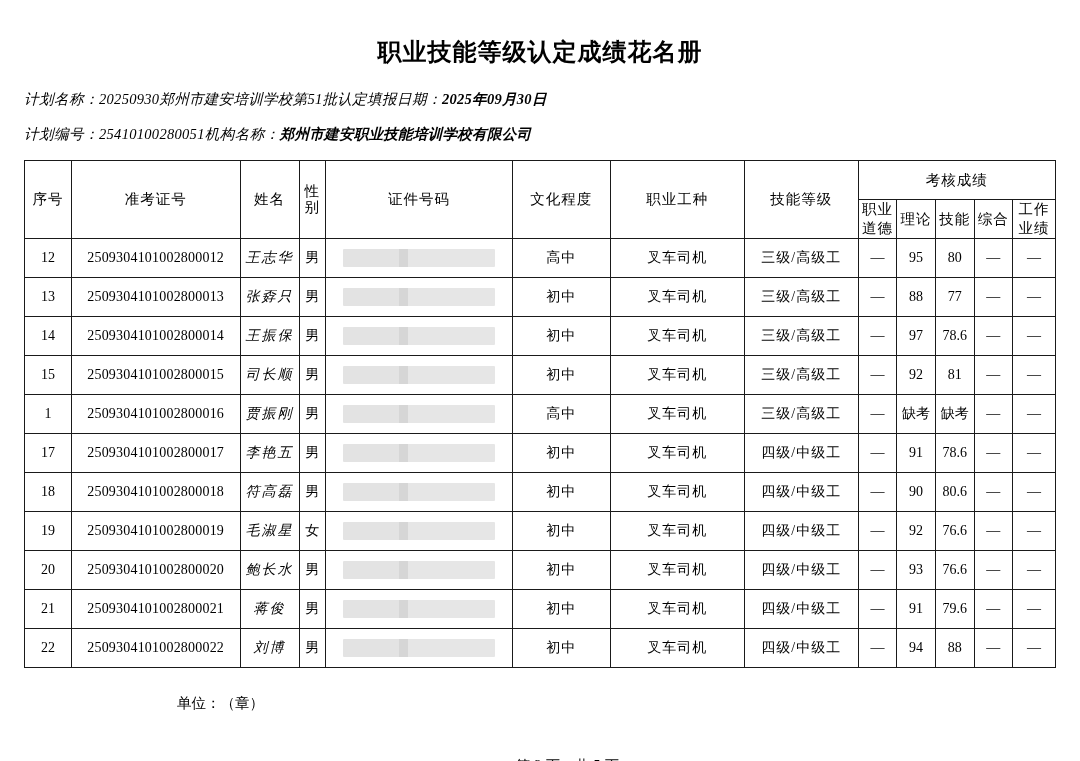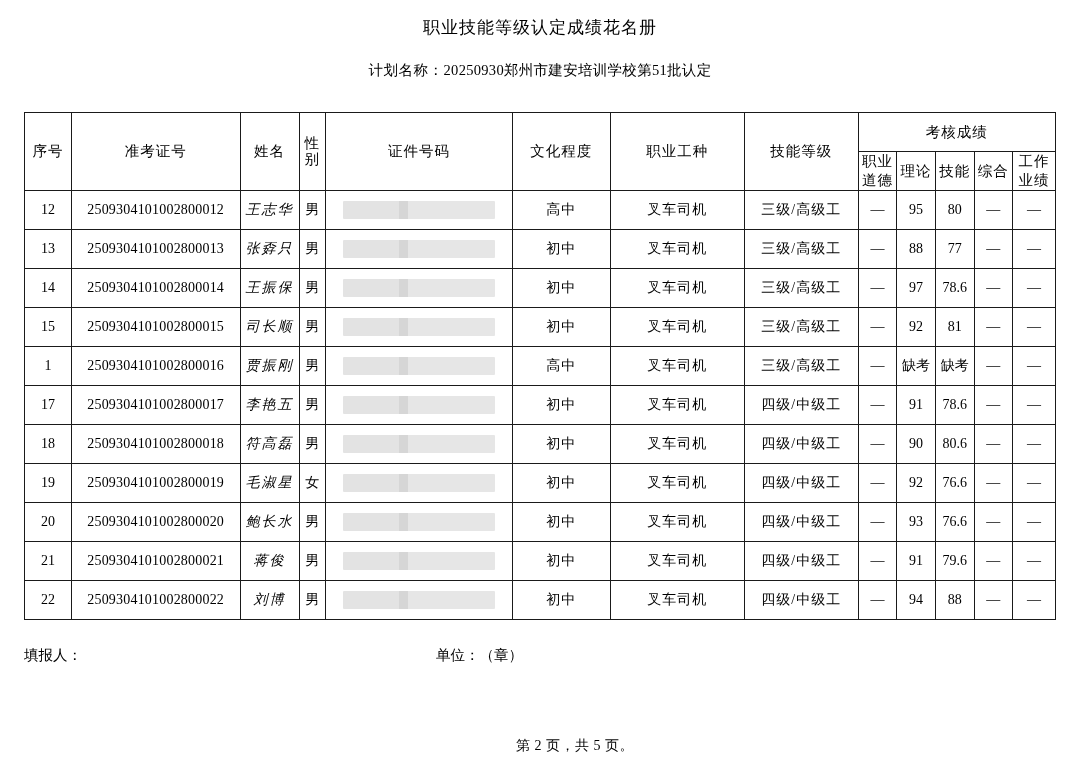--- a/index.html
+++ b/index.html
@@ -17,35 +17,36 @@
   }
   .page {
     width: 1080px;
     height: 761px;
     box-sizing: border-box;
     padding: 0;
     position: relative;
   }
   .doc-title {
     text-align: center;
-    font-size: 17px;
-    font-weight: normal;
+    font-size: 24px;
+    font-weight: bold;
     letter-spacing: 1px;
-    margin-top: 16px;
+    margin-top: 36px;
     font-family: "Liberation Sans", "DejaVu Sans", sans-serif;
   }
   .meta {
     margin: 0 24px;
     font-size: 14.5px;
   }
   .meta-row {
     display: flex;
-    justify-content: center;
+    justify-content: flex-start;
     align-items: baseline;
     margin-top: 22px;
+    font-style: italic;
   }
   .meta-row.second {
     margin-top: 16px;
   }
   .meta-left, .meta-right {
     white-space: nowrap;
   }
   .meta-label {
     letter-spacing: 0.5px;
   }
@@ -110,21 +111,21 @@
     border-radius: 1px;
   }
   .footer {
     margin: 26px 24px 0 24px;
     font-size: 14.5px;
     display: flex;
   }
   .footer-item { white-space: nowrap; }
   .f1 { width: 400px; }
   .f2 { flex: 1; }
-  .f3 { width: 240px; text-align: left; margin-left: 12px; }
+  .f3 { width: 240px; text-align: right; }
   .pagenum {
     position: absolute;
     bottom: 22px;
     left: 0;
     right: 0;
     text-align: center;
     font-size: 14px;
     letter-spacing: 0.5px;
     padding-left: 70px;
   }
@@ -134,22 +135,31 @@
 
 <div class="page">
 
   <div class="doc-title">职业技能等级认定成绩花名册</div>
 
   <div class="meta">
     <div class="meta-row">
       <div class="meta-left">
         <span class="meta-label">计划名称：</span><span class="meta-value">20250930郑州市建安培训学校第51批认定</span>
       </div>
+      <div class="meta-right">
+        <span class="meta-label">填报日期：</span><span class="meta-value">2025年09月30日</span>
+      </div>
     </div>
     <div class="meta-row second">
+      <div class="meta-left">
+        <span class="meta-label">计划编号：</span><span class="meta-value">25410100280051</span>
+      </div>
+      <div class="meta-right">
+        <span class="meta-label">机构名称：</span><span class="meta-value">郑州市建安职业技能培训学校有限公司</span>
+      </div>
     </div>
   </div>
 
   <table class="roster">
     <colgroup>
       <col class="col-seq">
         <col class="col-ticket">
         <col class="col-name">
         <col class="col-gender">
       <col class="col-id">
@@ -367,19 +377,18 @@
           <td class="dash">—</td>
           <td class="score">94</td>
           <td class="score">88</td>
           <td class="dash">—</td>
           <td class="dash">—</td>
         </tr>
       </tbody>
   </table>
 
   <div class="footer">
-    <div class="footer-item f1">填报人：</div>
     <div class="footer-item f3">单位：（章）</div>
   </div>
 
   <div class="pagenum">第 2 页，共 5 页。</div>
 
 </div>
 
 </body></html>

